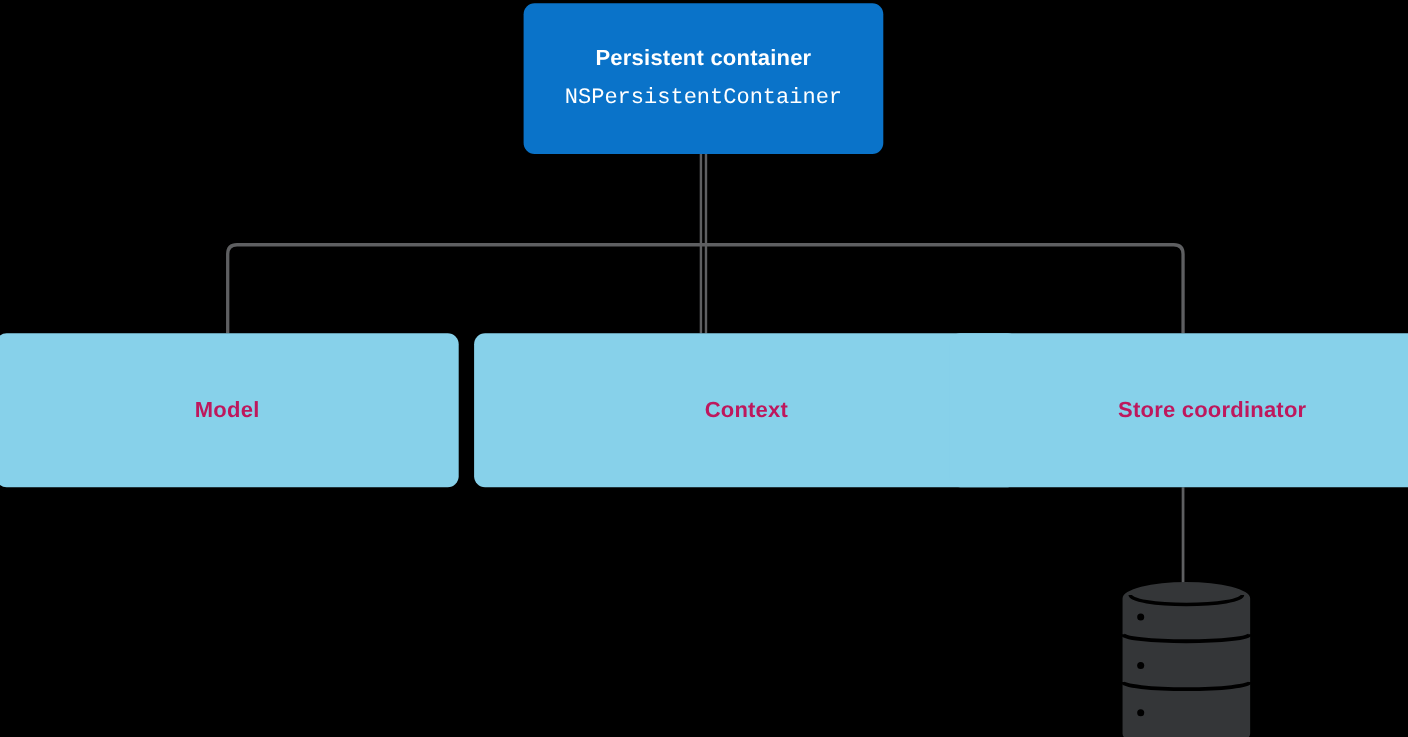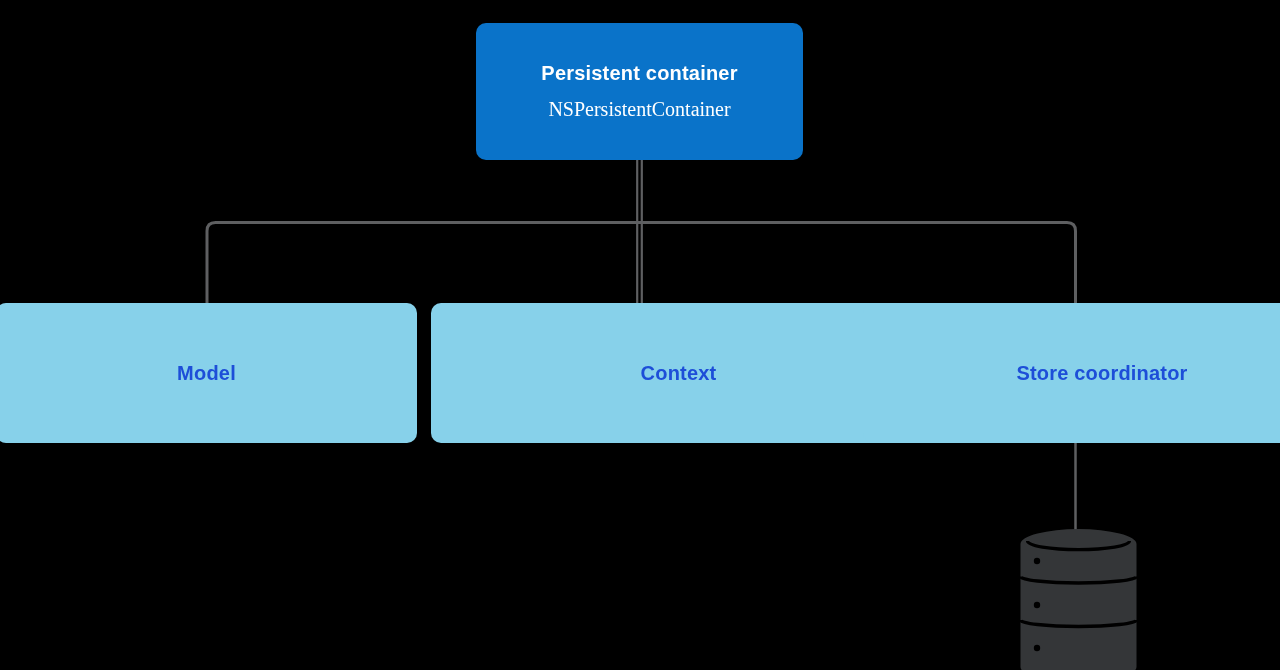--- a/index.html
+++ b/index.html
@@ -31,46 +31,45 @@
     justify-content: center;
     gap: 16px;
     text-align: center;
   }
   .node-primary {
     left: 476px;
     top: 3px;
     width: 327px;
     height: 137px;
     background: #0a73c9;
-    margin-top: 20px;
   }
   .node-primary .node-title,
   .node-primary .node-code {
     color: #ffffff;
   }
   .node-secondary {
     top: 303px;
     height: 140px;
     background: #87d1ea;
   }
   .node-secondary .node-title,
   .node-secondary .node-code {
-    color: #1d4ed8;
+    color: #be185d;
   }
   .node-model   { left: -4px;  width: 421px; }
   .node-context { left: 431px; width: 495px; }
   .node-store   { left: 863px; width: 414px; padding-left: 32px; }
   .node-title {
     font-weight: 700;
     font-size: 20px;
     line-height: 20px;
     letter-spacing: 0.2px;
   }
   .node-code {
-    font-family: Liberation Serif, serif;
+    font-family: Liberation Mono, monospace;
     font-size: 20px;
     line-height: 21px;
   }
   svg.database {
     position: absolute;
     left: 1019px;
     top: 527px;
     width: 119px;
     height: 143px;
   }

